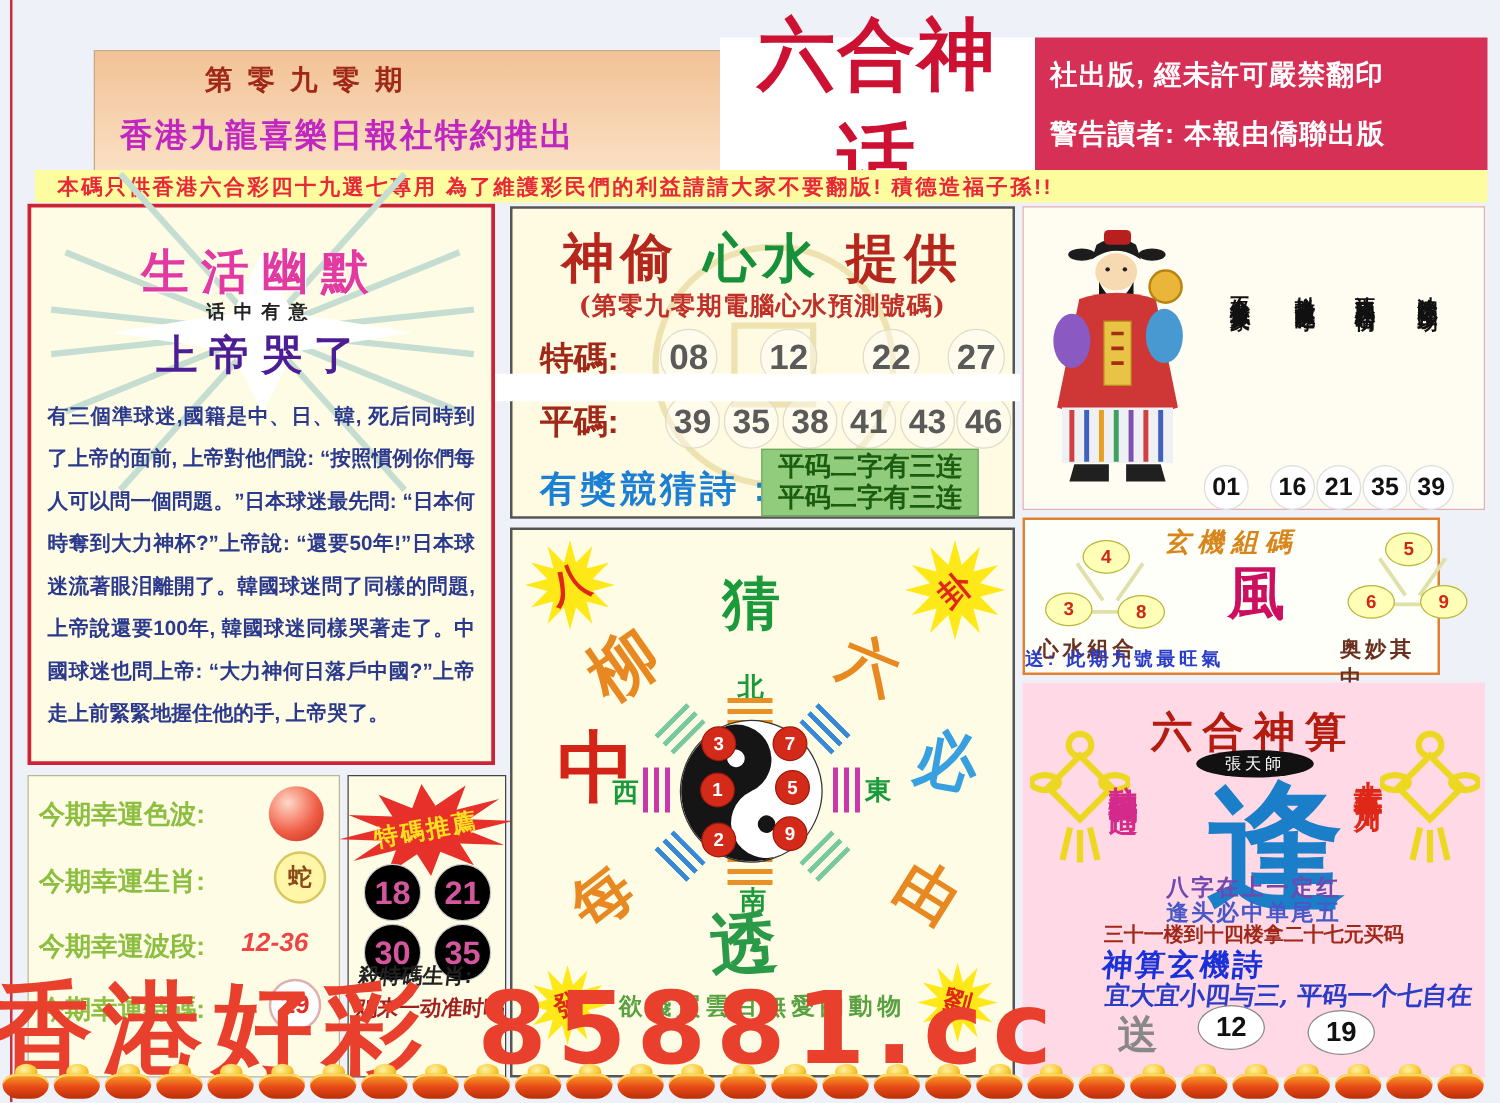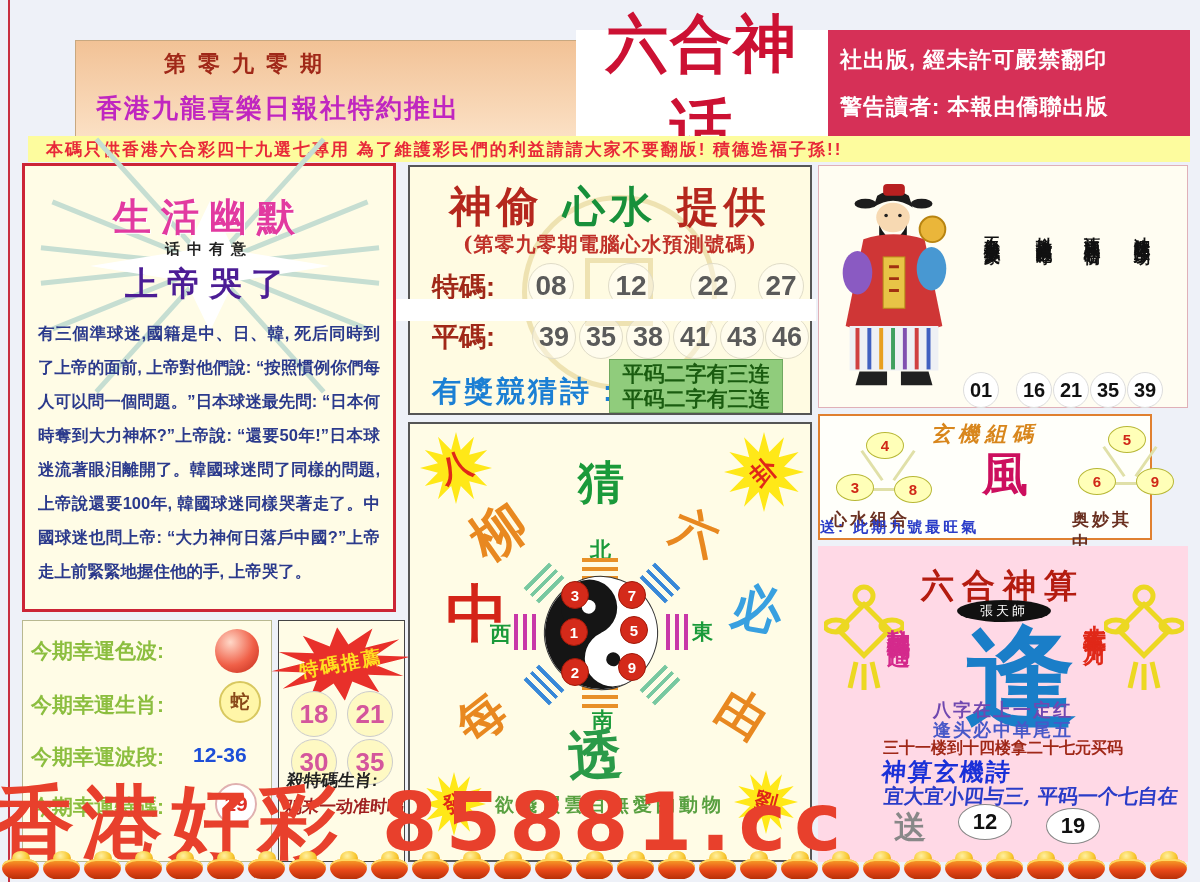--- a/index.html
+++ b/index.html
@@ -22,28 +22,28 @@
   #star-white{left:65px;top:35px;width:240px;height:130px;background:#fff;clip-path:polygon(50% 0,60% 38%,100% 50%,60% 62%,50% 100%,40% 62%,0 50%,40% 38%);}
   #shq-title{left:0;top:26px;width:100%;font-size:38px;color:#e23aa0;font-weight:bold;letter-spacing:10px;text-align:center;text-shadow:1px 1px 0 #fff;}
   #shq-sub{left:0;top:74px;width:100%;font-size:15px;color:#222;font-weight:bold;letter-spacing:7px;text-align:center;}
   #shq-head{left:0;top:96px;width:100%;font-size:33px;color:#4c1d95;font-weight:bold;letter-spacing:9px;text-align:center;}
   #story{left:13px;top:150px;width:342px;font-size:16.5px;line-height:34px;color:#2b3a8c;font-weight:bold;text-align:justify;}
   
   #panelB{left:22px;top:620px;width:250px;height:242px;background:#fffce6;border:1px solid #b8b890;box-sizing:border-box;}
   .lk-label{position:absolute;left:8px;font-size:21px;color:#8cbe3f;font-weight:bold;}
   #ball{left:192px;top:8px;width:44px;height:44px;border-radius:50%;background:radial-gradient(circle at 35% 30%,#ffd8c8,#f06048 55%,#c02818);}
   #zodiac{left:196px;top:60px;width:38px;height:38px;border-radius:50%;background:#fff6a8;border:2px solid #d8c860;color:#8a4a1a;font-size:19px;font-weight:bold;}
-  #band{left:170px;top:122px;font-size:21px;color:#1d4ed8;font-weight:bold;}
+  #band{left:170px;top:122px;font-size:21px;color:#ef4444;font-weight:bold;font-style:italic;}
   #tema-circle{left:192px;top:162px;width:38px;height:38px;border-radius:50%;background:#fff;border:2px solid #e0b0b0;color:#e03028;font-size:21px;font-weight:bold;}
   
   #panelC{left:278px;top:620px;width:127px;height:242px;background:#fffce6;border:1px solid #444;box-sizing:border-box;}
   .star12{clip-path:polygon(100% 50%,75.1% 56.7%,93.3% 75%,68.4% 68.4%,75% 93.3%,56.7% 75.1%,50% 100%,43.3% 75.1%,25% 93.3%,31.6% 68.4%,6.7% 75%,24.9% 56.7%,0 50%,24.9% 43.3%,6.7% 25%,31.6% 31.6%,25% 6.7%,43.3% 24.9%,50% 0,56.7% 24.9%,75% 6.7%,68.4% 31.6%,93.3% 25%,75.1% 43.3%);}
   #tj-star{left:-8px;top:6px;width:140px;height:74px;background:#e8302a;transform:rotate(-6deg);}
   #tj-star span{color:#ffe020;font-size:19px;font-weight:bold;letter-spacing:2px;transform:rotate(-4deg);}
-  .tj-num{position:absolute;width:44px;height:44px;border-radius:50%;background:#fef9c3;border:1px solid #ccc;color:#d4569c;font-size:26px;font-weight:bold;}
+  .tj-num{position:absolute;width:44px;height:44px;border-radius:50%;background:#000000;border:1px solid #ccc;color:#d4569c;font-size:26px;font-weight:bold;}
   #kill-label{left:8px;top:148px;font-size:17px;color:#222;font-weight:bold;transform:skewX(-6deg);}
   #kill-line{left:6px;top:174px;font-size:17px;color:#a02020;font-weight:bold;transform:skewX(-6deg);white-space:nowrap;}
   
   #panelD{left:408px;top:165px;width:404px;height:250px;background:#fffbe2;border:2px solid #555;box-sizing:border-box;}
   #coin{left:112px;top:28px;width:185px;height:185px;border:5px solid rgba(222,202,128,.5);border-radius:50%;}
   #coin::after{content:"";position:absolute;left:58px;top:58px;width:58px;height:58px;border:5px solid rgba(222,202,128,.5);}
   #st-title{left:0;top:12px;width:100%;font-size:42px;font-weight:bold;letter-spacing:5px;text-align:center;}
   #st-title .r{color:#b5271d;} #st-title .g{color:#17903a;}
   #st-sub{left:0;top:64px;width:100%;font-size:20px;color:#c03028;font-weight:bold;text-align:center;letter-spacing:1px;}
   .row-label{position:absolute;left:22px;font-size:27px;color:#a02818;font-weight:bold;}

